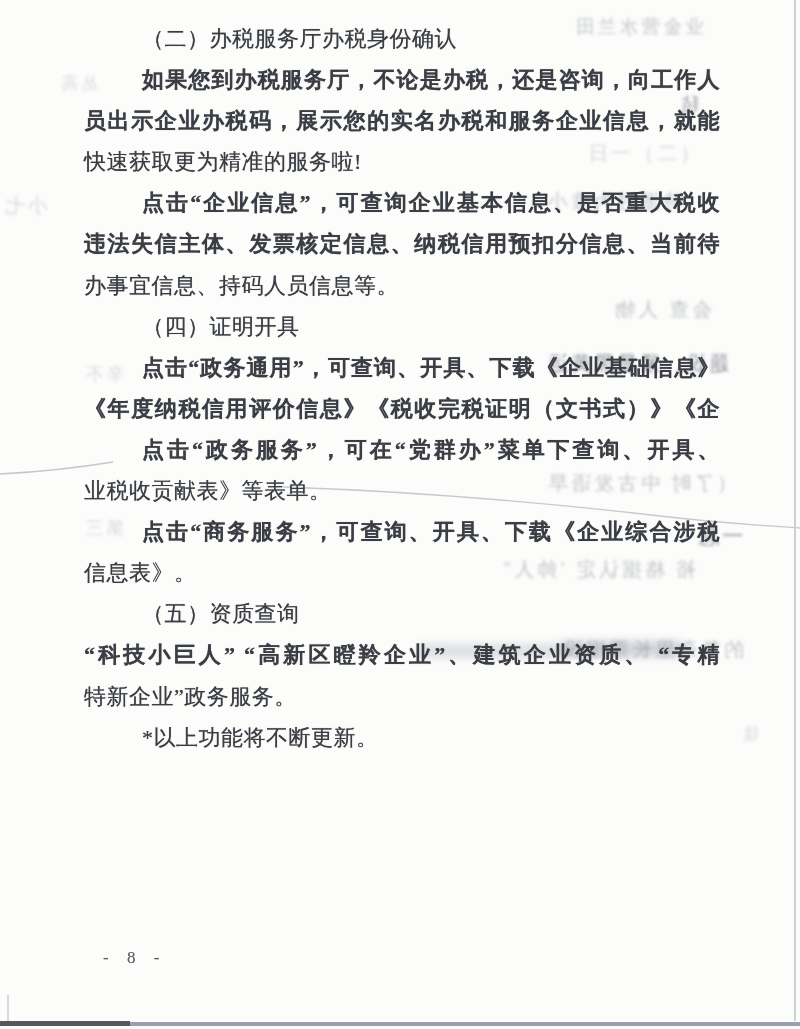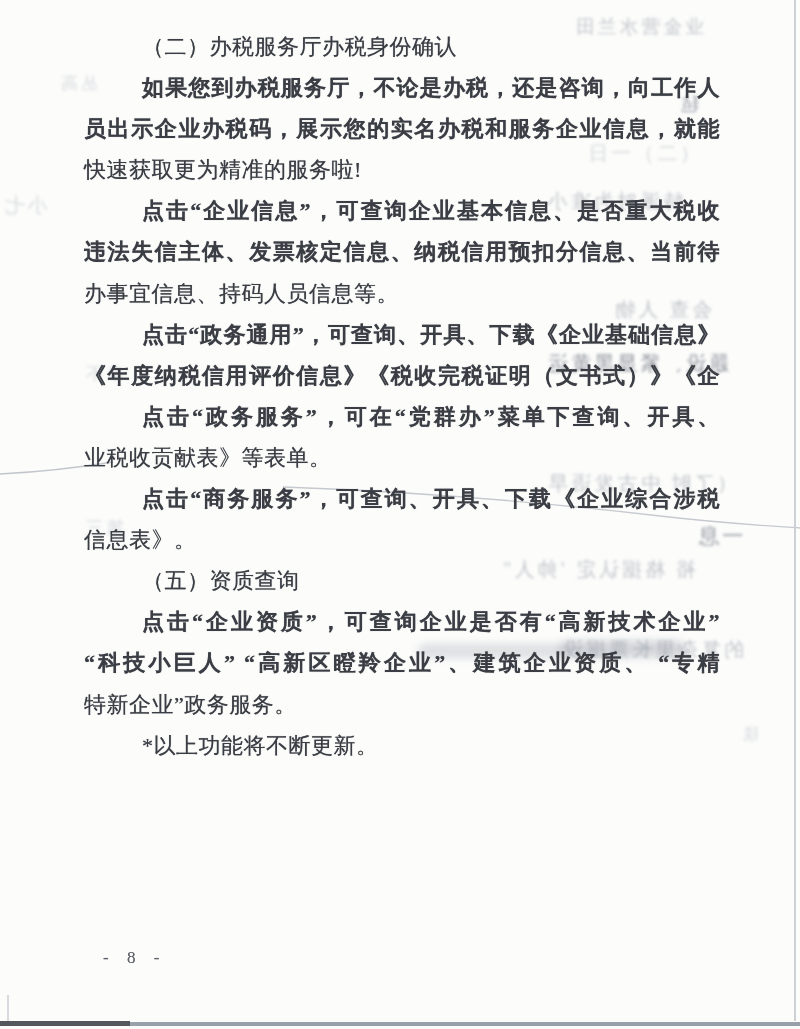--- a/index.html
+++ b/index.html
@@ -11,21 +11,21 @@
   }
   .page{
     position:relative;
     width:800px;height:1029px;
     background:#fcfcfb;
     overflow:hidden;
   }
   
   .doc{
     position:absolute;
-    left:84px;top:26px;
+    left:84px;top:18px;
     width:636px;
     color:#3a3e44;
     font-size:22px;
     letter-spacing:0.5px;
     text-shadow:0 0 0.7px rgba(58,62,68,0.75);
   }
   .ln{
     line-height:41.1px;
     height:41.1px;
     white-space:pre;
@@ -121,28 +121,28 @@
   </svg>
 
   <div class="doc">
     <div class="ln ind">（二）办税服务厅办税身份确认</div>
     <div class="ln ind j">如果您到办税服务厅，不论是办税，还是咨询，向工作人</div>
     <div class="ln j">员出示企业办税码，展示您的实名办税和服务企业信息，就能</div>
     <div class="ln">快速获取更为精准的服务啦!</div>
     <div class="ln ind j">点击“企业信息”，可查询企业基本信息、是否重大税收</div>
     <div class="ln j">违法失信主体、发票核定信息、纳税信用预扣分信息、当前待</div>
     <div class="ln">办事宜信息、持码人员信息等。</div>
+    <div class="ln ind">（四）证明开具</div>
     <div class="ln ind j">点击“政务通用”，可查询、开具、下载《企业基础信息》</div>
     <div class="ln j">《年度纳税信用评价信息》《税收完税证明（文书式）》《企</div>
     <div class="ln ind j">点击“政务服务”，可在“党群办”菜单下查询、开具、</div>
     <div class="ln">业税收贡献表》等表单。</div>
     <div class="ln ind j">点击“商务服务”，可查询、开具、下载《企业综合涉税</div>
     <div class="ln">信息表》。</div>
     <div class="ln ind">（五）资质查询</div>
-    <div class="ln ind j">点击“企业资质”，可查询企业是否有“高新技术企业”</div>
     <div class="ln j">“科技小巨人” “高新区瞪羚企业”、建筑企业资质、 “专精</div>
     <div class="ln">特新企业”政务服务。</div>
     <div class="ln ind">*以上功能将不断更新。</div>
   </div>
 
   <div class="pagenum">- 8 -</div>
 
   <div class="edge-right"></div>
   <div class="edge-left-curl"></div>
   <div class="footer-bar-dark"></div>

